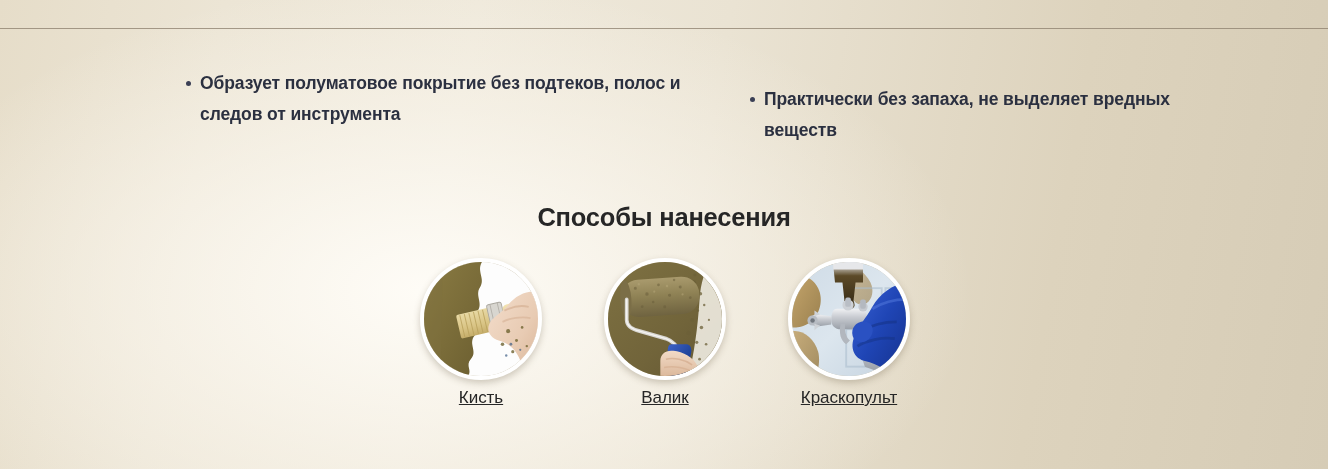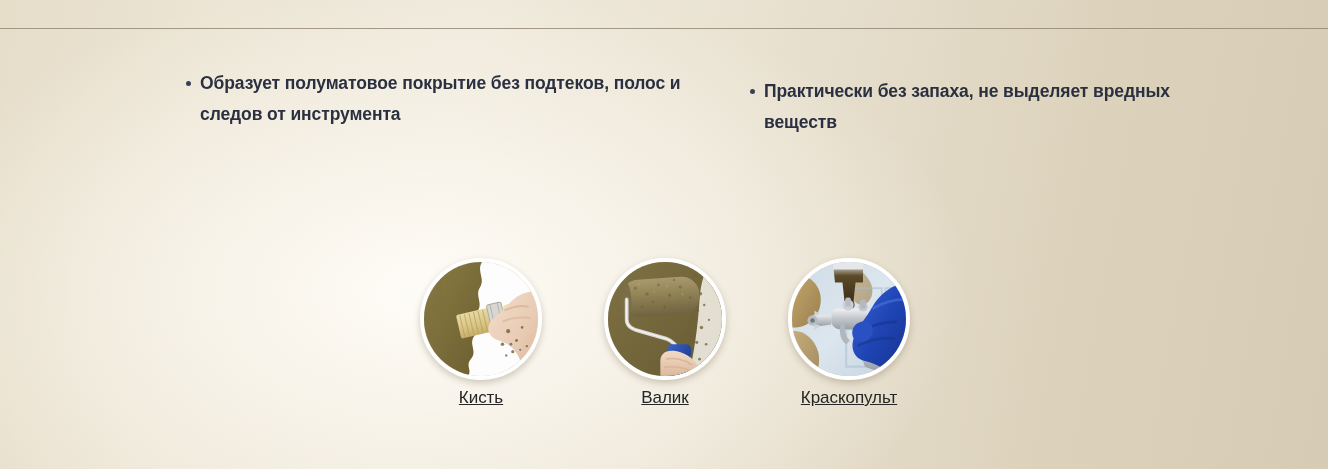--- a/index.html
+++ b/index.html
@@ -50,21 +50,21 @@
     display: flex;
     align-items: flex-start;
     color: #2b3040;
     font-size: 17.5px;
     line-height: 31px;
     font-weight: 600;
     letter-spacing: -0.1px;
   }
 
   .bullet.b1 { left: 186px; top: 0; width: 520px; }
-  .bullet.b2 { left: 750px; top: 8px; width: 430px; justify-content: flex-end; }
+  .bullet.b2 { left: 750px; top: 16px; width: 430px; justify-content: flex-end; }
 
   .bullet-dot {
     flex: 0 0 auto;
     width: 5px;
     height: 5px;
     border-radius: 50%;
     background: #3a3f55;
     margin-top: 13px;
     margin-right: 9px;
   }
@@ -146,20 +146,21 @@
       <span class="bullet-text">Образует полуматовое покрытие без подтеков, полос и следов от инструмента</span>
     </div>
 
     <div class="bullet b2">
       <span class="bullet-dot"></span>
       <span class="bullet-text">Практически без запаха, не выделяет вредных веществ</span>
     </div>
 
   </div>
 
+  <div class="section-title">Способы нанесения</div>
 
   <div class="methods">
 
     <div class="method m1">
       <div class="circle">
         <svg viewBox="0 0 122 122" preserveAspectRatio="xMidYMid slice">
           <defs>
             <linearGradient id="olivePaint" x1="0" y1="0" x2="1" y2="1">
               <stop offset="0%" stop-color="#8a7b43"></stop>
               <stop offset="55%" stop-color="#7a6c39"></stop>

